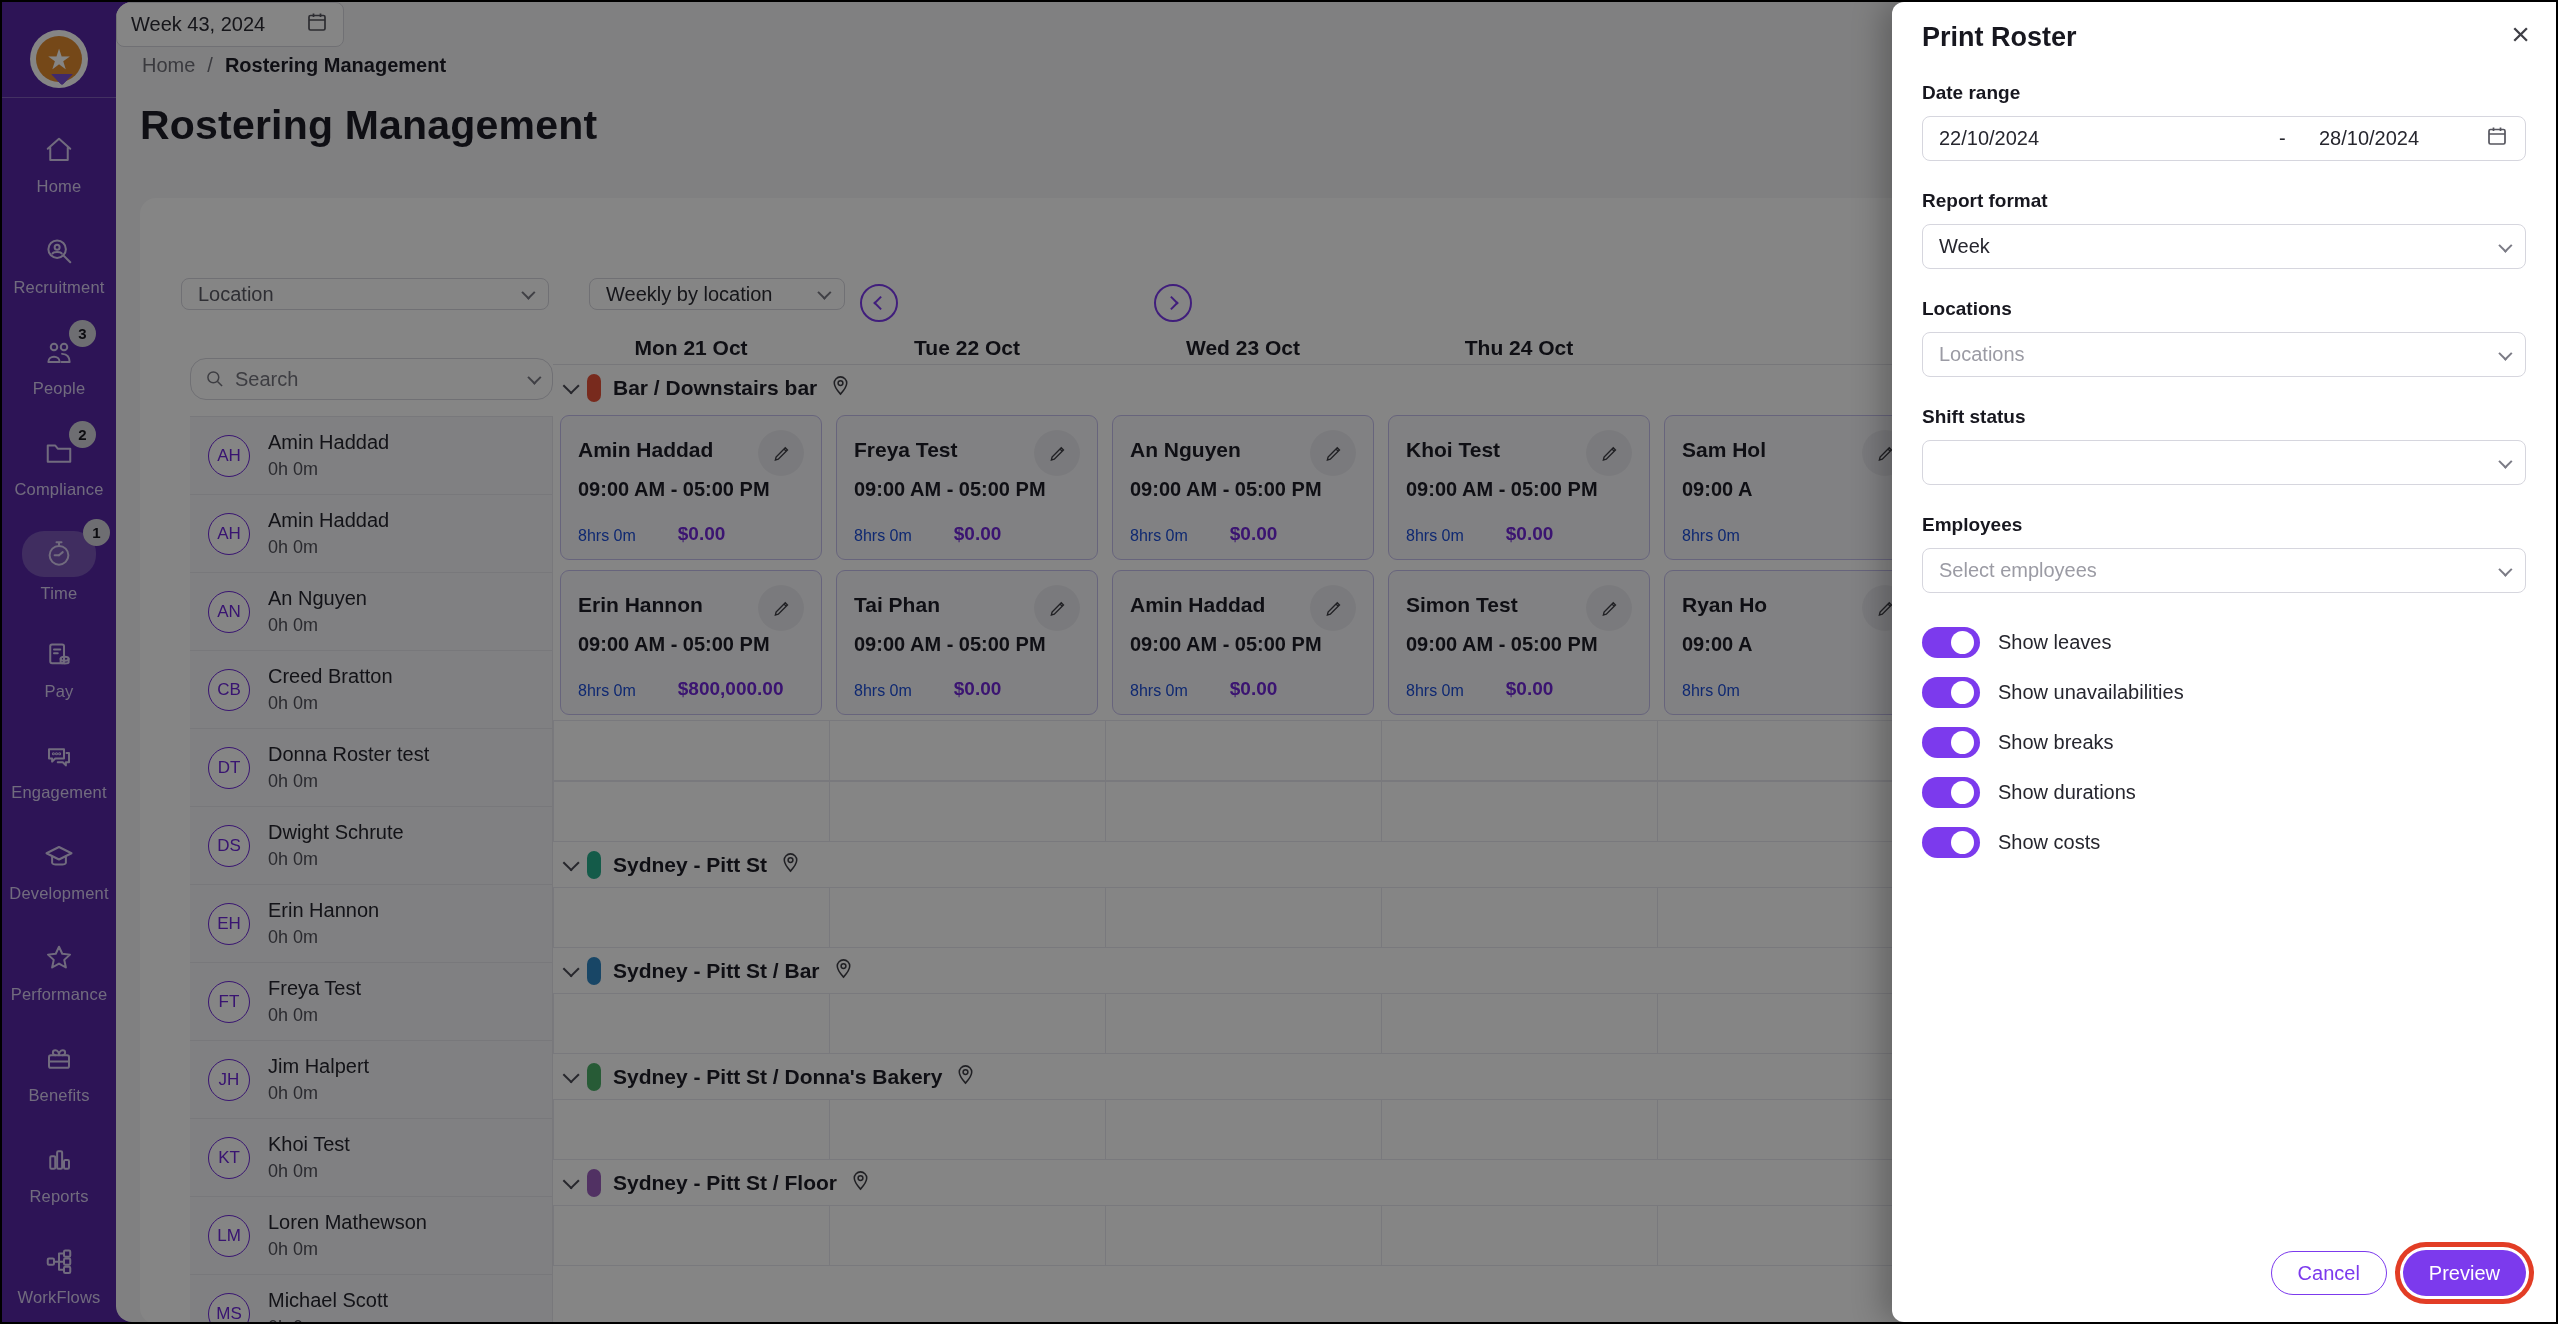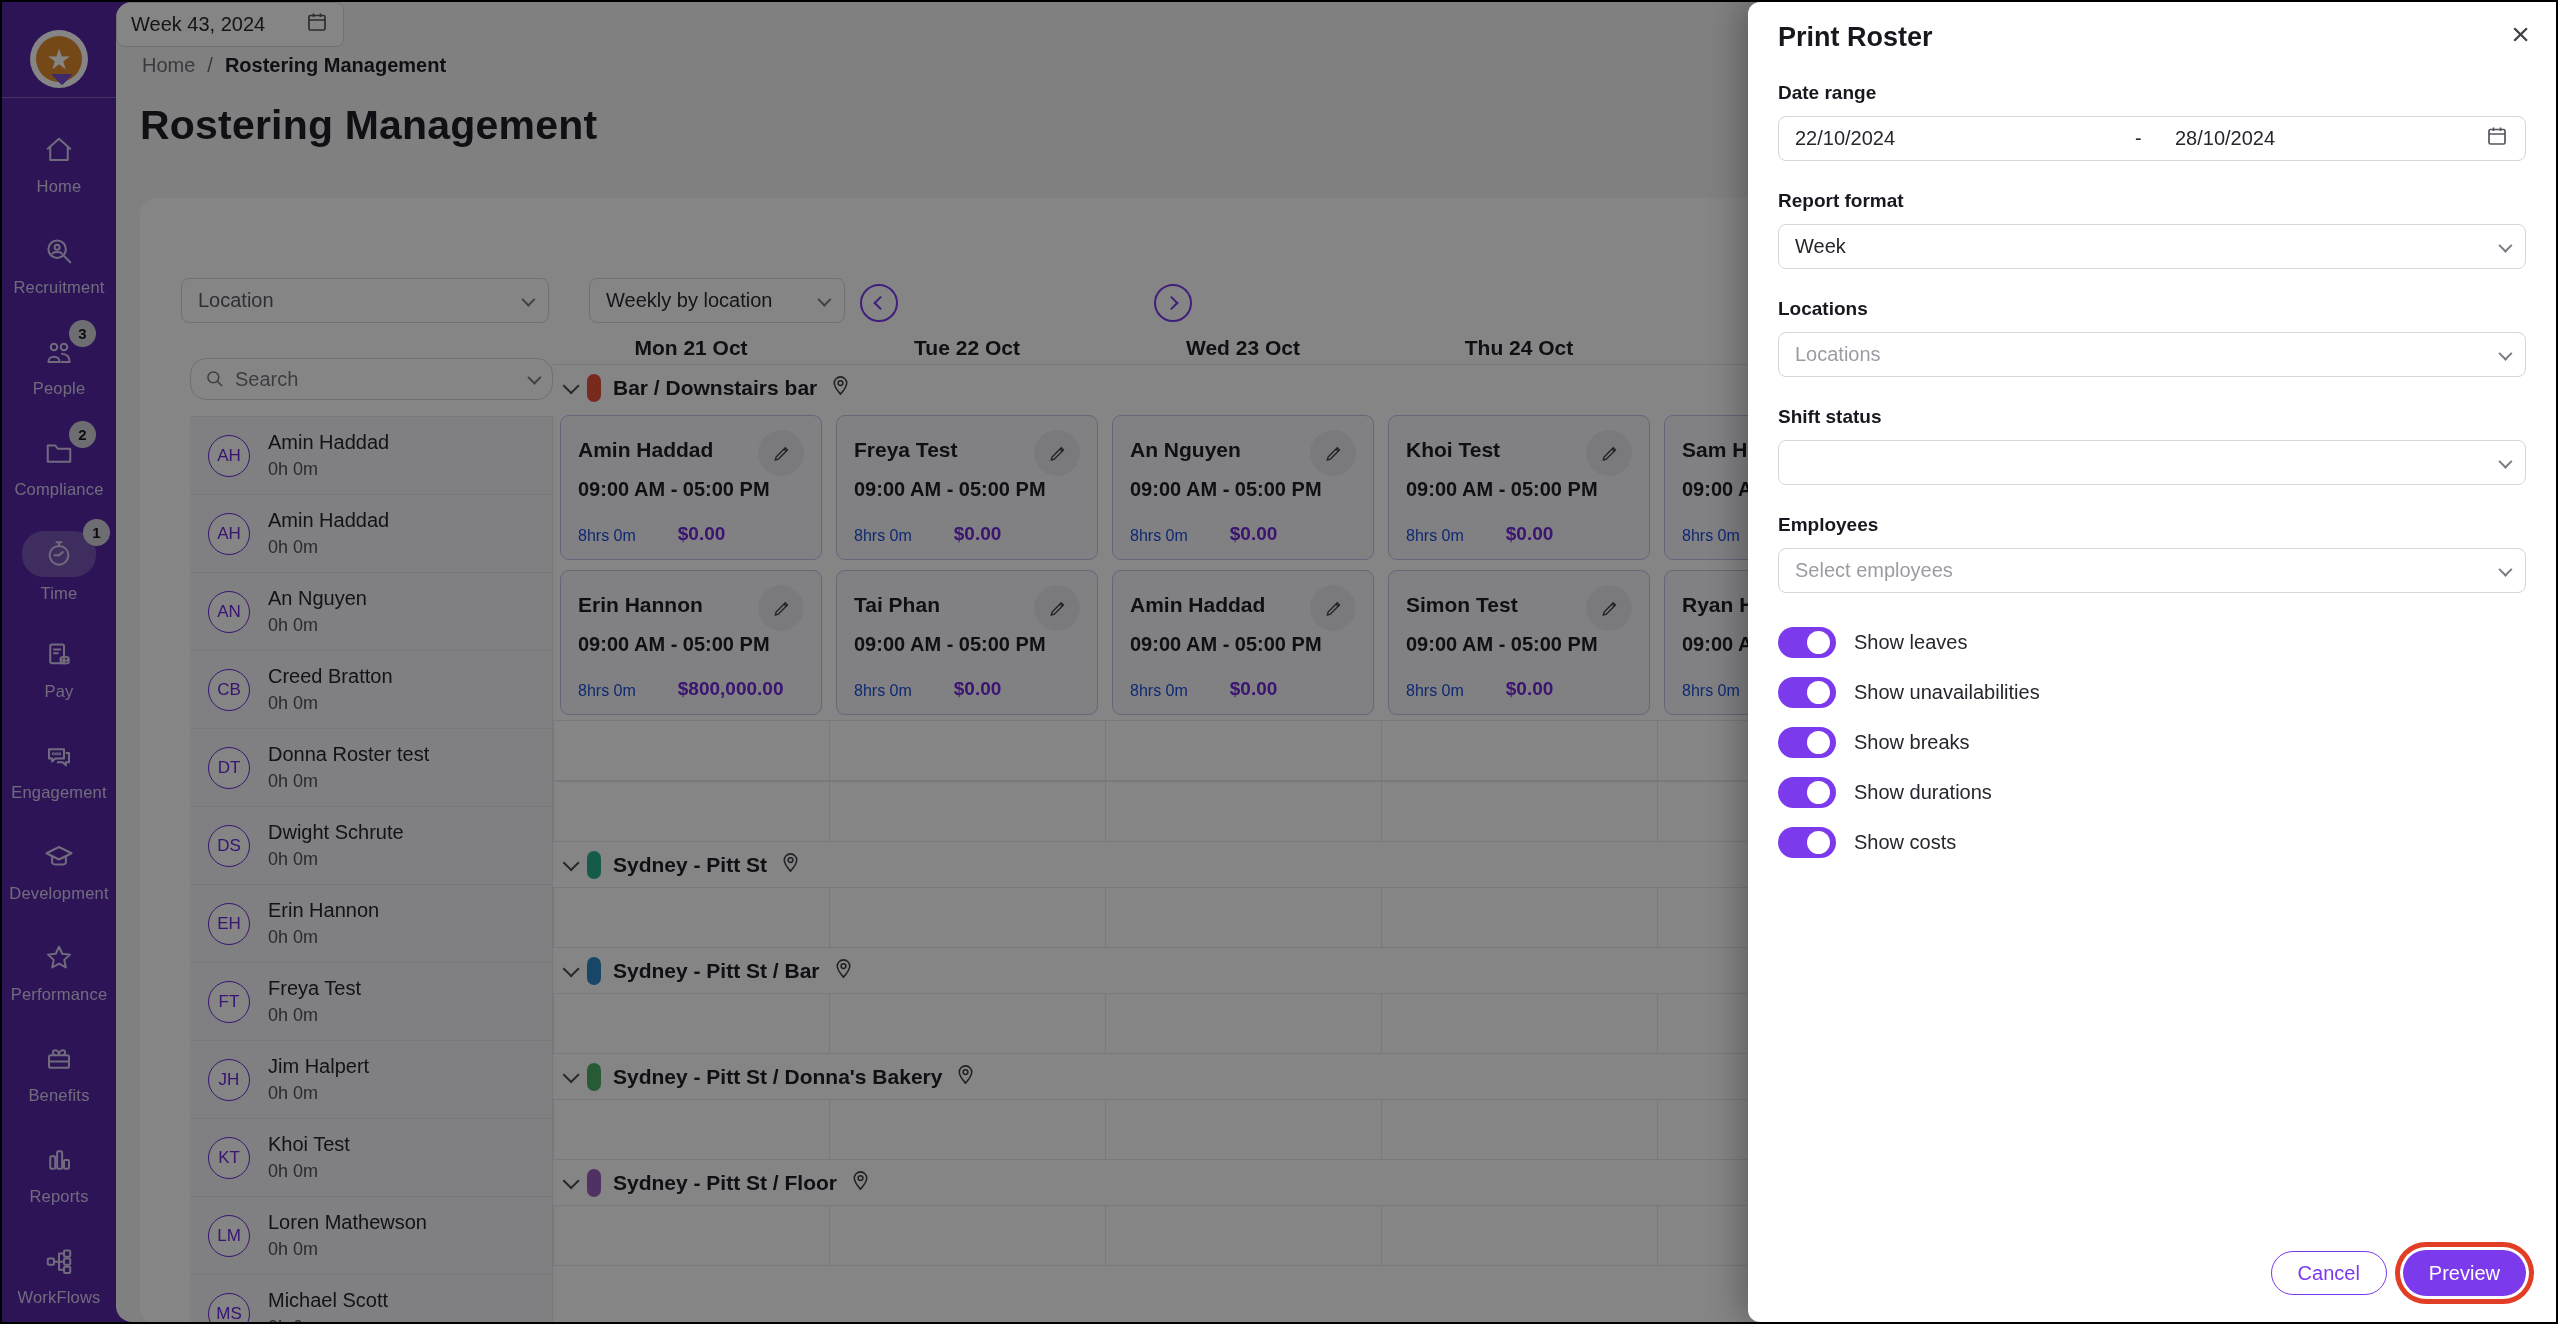--- a/index.html
+++ b/index.html
@@ -40,21 +40,21 @@
           border-top-left-radius:16px; border-bottom-left-radius:16px; overflow:hidden; }
   .breadcrumb { position:absolute; left:26px; top:52px; font-size:20px; color:#6f6f78;
                 display:flex; gap:12px; align-items:center; }
   .breadcrumb .crumb-current { color:#1d1d27; font-weight:bold; }
   .page-title { position:absolute; left:24px; top:100px; font-size:41px; font-weight:800;
                 color:#1d1d27; letter-spacing:.2px; }
   .content-card { position:absolute; left:24px; top:196px; width:2392px; height:1126px;
                   background:#fff; border-radius:16px; }
 
   
-  .sel { position:absolute; height:45px; border:1px solid #d6d6de; border-radius:8px;
+  .sel { position:absolute; height:32px; border:1px solid #d6d6de; border-radius:8px;
          background:#fff; display:flex; align-items:center; padding:10px 16px; font-size:20px;
          color:#5a5a64; cursor:pointer; }
   .sel .chev { margin-left:auto; }
   .chev { width:10px; height:10px; border-right:2px solid #7b7b85; border-bottom:2px solid #7b7b85;
           transform:rotate(45deg) translateY(-2px); }
   .f-location { left:65px; top:276px; width:368px; }
   .f-view { left:473px; top:276px; width:256px; color:#2b2b33; }
   .week-nav-btn { position:absolute; top:282px; width:38px; height:38px; border-radius:50%;
                   border:2px solid #7c3aed; background:transparent; display:flex; align-items:center;
                   justify-content:center; cursor:pointer; }
@@ -113,21 +113,21 @@
   .avatar { width:42px; height:42px; border-radius:50%; border:1.6px solid #6d28d9;
             color:#6d28d9; font-size:17px; display:flex; align-items:center; justify-content:center;
             background:#fff; flex:0 0 auto; }
   .emp-name { font-size:20px; color:#26262e; }
   .emp-hours { font-size:18px; color:#52525b; margin-top:5px; }
 
   
   .overlay { position:absolute; inset:0; background:rgba(0,0,0,.48); z-index:40; }
 
   
-  .panel { position:absolute; right:0; top:0; width:808px; height:100%; background:#fff;
+  .panel { position:absolute; right:0; top:0; width:664px; height:100%; background:#fff;
            z-index:50; border-radius:12px 0 0 12px; box-shadow:-10px 0 30px rgba(0,0,0,.25);
            padding:20px 30px; }
   .panel-title { font-size:27px; font-weight:bold; color:#17171f; }
   .panel-close { position:absolute; right:26px; top:16px; font-size:32px; font-weight:300;
                  color:#3f3f46; cursor:pointer; line-height:1; }
   .p-label { font-size:19px; font-weight:bold; color:#17171f; margin-top:29px; }
   .p-field { margin-top:12px; height:45px; border:1px solid #d6d6de; border-radius:8px;
              display:flex; align-items:center; padding:0 16px; font-size:20px; color:#26262e;
              cursor:pointer; background:#fff; }
   .p-field .chev { margin-left:auto; }

